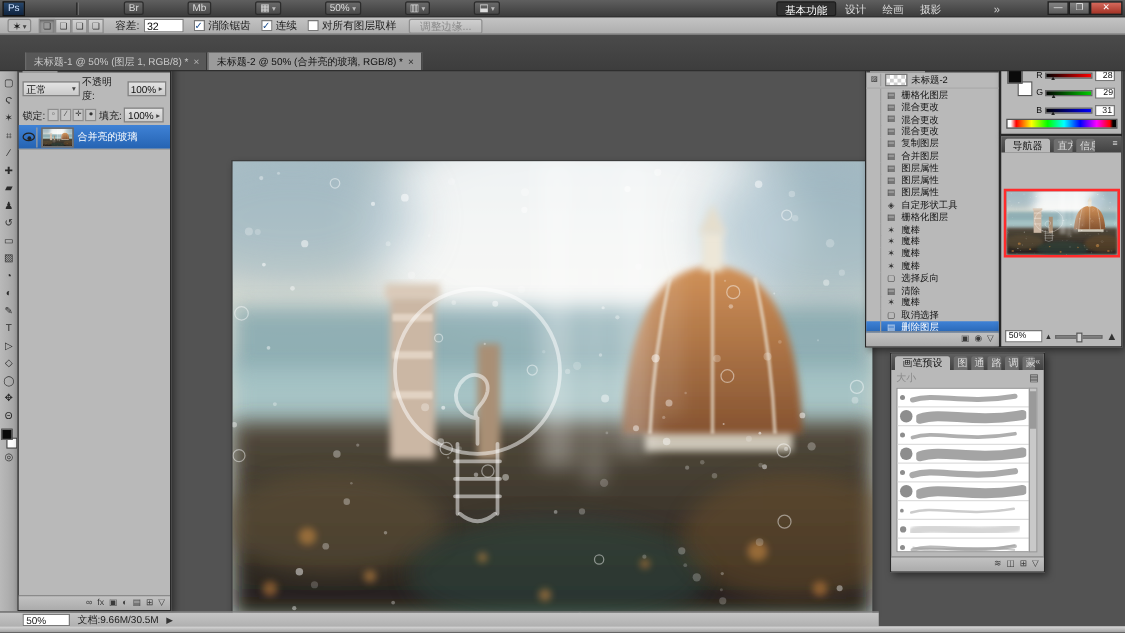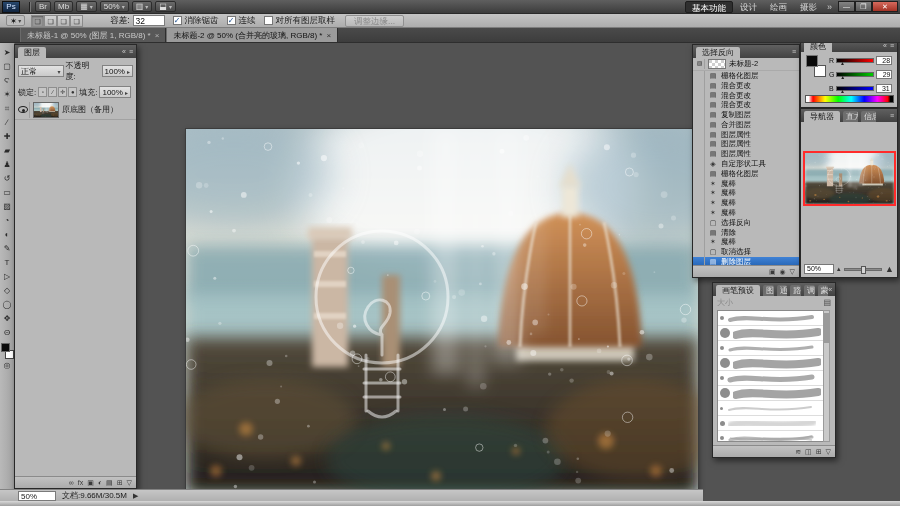--- a/index.html
+++ b/index.html
@@ -1,21 +1,21 @@
 <!DOCTYPE html>
 <html><head>
 <meta charset="utf-8">
 <style>
   *{margin:0;padding:0;box-sizing:border-box;font-family:"Liberation Sans",sans-serif;}
   html,body{width:900px;height:506px;overflow:hidden;background:#535353;}
   .app{position:relative;width:900px;height:506px;}
 
   
   .appbar{position:absolute;left:0;top:0;width:900px;height:14px;background:linear-gradient(#5f5f5f,#3c3c3c);
-    display:flex;align-items:center;border-bottom:1px solid #2a2a2a;color:#e6e6e6;font-size:9px;z-index:40;}
+    display:flex;align-items:center;border-bottom:1px solid #2a2a2a;color:#e6e6e6;font-size:9px;z-index:40;gap:32px;}
   .ps-logo{width:18px;height:12px;background:linear-gradient(#28486e,#10243f);color:#cfe2ff;font-size:8px;
     display:flex;align-items:center;justify-content:center;margin:0 4px 0 2px;border:1px solid #111;}
   .menus{display:flex;gap:2px;}
   .menu-item{padding:0 4px;white-space:nowrap;cursor:default;}
   .abar-sep{width:1px;height:10px;background:#222;margin:0 5px;box-shadow:1px 0 0 #777;}
   .abtn{display:inline-flex;align-items:center;gap:2px;background:linear-gradient(#6a6a6a,#4a4a4a);
     border:1px solid #2c2c2c;border-radius:2px;padding:0 3px;height:11px;font-size:8px;color:#ddd;margin-right:3px;}
   .abtn .dn{font-size:6px;color:#bbb;}
   .spacer{flex:1;}
   .workspaces{display:flex;gap:1px;margin-right:4px;}
@@ -29,31 +29,31 @@
 
   
   .optbar{position:absolute;left:0;top:14px;width:900px;height:14px;background:linear-gradient(#c4c4c4,#adadad);
     border-bottom:1px solid #7d7d7d;display:flex;align-items:center;font-size:8.5px;color:#1a1a1a;z-index:40;}
   .tool-pick{display:flex;align-items:center;gap:1px;border:1px solid #8a8a8a;background:#bdbdbd;border-radius:2px;
     padding:0 3px;height:11px;margin:0 6px 0 6px;}
   .modegrp{display:flex;margin-right:7px;}
   .modebtn{width:13px;height:12px;border:1px solid #8a8a8a;background:linear-gradient(#d2d2d2,#b5b5b5);
     font-size:7px;text-align:center;line-height:11px;color:#333;}
   .modebtn.active{background:#9a9a9a;box-shadow:inset 0 1px 2px rgba(0,0,0,.4);}
-  .opt-label{margin:0 3px 0 20px;white-space:nowrap;}
+  .opt-label{margin:0 3px 0 2px;white-space:nowrap;}
   .txtfield{background:#fff;border:1px solid #7c7c7c;height:11px;font-size:8.5px;padding:0 2px;color:#111;
     display:inline-flex;align-items:center;}
   .chk{display:flex;align-items:center;margin-left:8px;white-space:nowrap;}
   .chkbox{width:9px;height:9px;background:#fff;border:1px solid #777;margin-right:3px;font-size:8px;line-height:8px;
     text-align:center;color:#1d4f8f;}
   .refine{margin-left:10px;padding:0 8px;height:12px;line-height:11px;border:1px solid #909090;border-radius:2px;
     background:linear-gradient(#cfcfcf,#b8b8b8);color:#8a8a8a;}
 
   
-  .tabbar{position:absolute;left:0;top:28px;width:900px;height:15px;background:linear-gradient(#4a4a4a,#3d3d3d);
+  .tabbar{position:absolute;left:0;top:28px;width:900px;height:29px;background:linear-gradient(#4a4a4a,#3d3d3d);
     display:flex;align-items:flex-end;z-index:30;border-bottom:1px solid #2e2e2e;padding-left:20px;}
   .dtab{display:flex;align-items:center;gap:4px;height:14px;padding:0 6px;font-size:8px;white-space:nowrap;
     background:#585858;color:#c9c9c9;border-right:1px solid #2e2e2e;border-left:1px solid #6a6a6a;}
   .dtab.active{background:#9b9b9b;color:#111;}
   .dtab .x{font-size:8px;opacity:.8;}
 
   
   .pasteboard{position:absolute;left:0;top:43px;width:900px;height:458px;background:#535353;}
   .canvas-wrap{position:absolute;left:185px;top:85px;width:512px;height:365px;border:1px solid #3c3c3c;
     box-shadow:2px 3px 6px rgba(0,0,0,.45);z-index:5;}
@@ -471,28 +471,28 @@
         <span class="licon">✛</span>
         <span class="licon">●</span>
       </span>
       <span>填充:</span>
       <span class="dd">
           <span>100%</span>
           <span class="dn6">▸</span>
         </span>
     </div>
     <div id="layerRows">
-        <div class="layer-row">
+        <div class="layer-row sel">
           <span class="eyebox">
             <span class="eye"></span>
           </span>
           <span class="lthumb"><svg width="24" height="14" viewBox="0 0 512 365" preserveAspectRatio="none">
               <use href="#florence"></use>
             </svg></span>
-          <span class="lname">原底图（备用）</span>
+          <span class="lname">合并亮的玻璃</span>
         </div>
       </div>
     <div class="pfoot">
       <span class="ficon">∞</span>
       <span class="ficon">fx</span>
       <span class="ficon">▣</span>
       <span class="ficon">◐</span>
       <span class="ficon">▤</span>
       <span class="ficon">⊞</span>
       <span class="ficon">▽</span>

